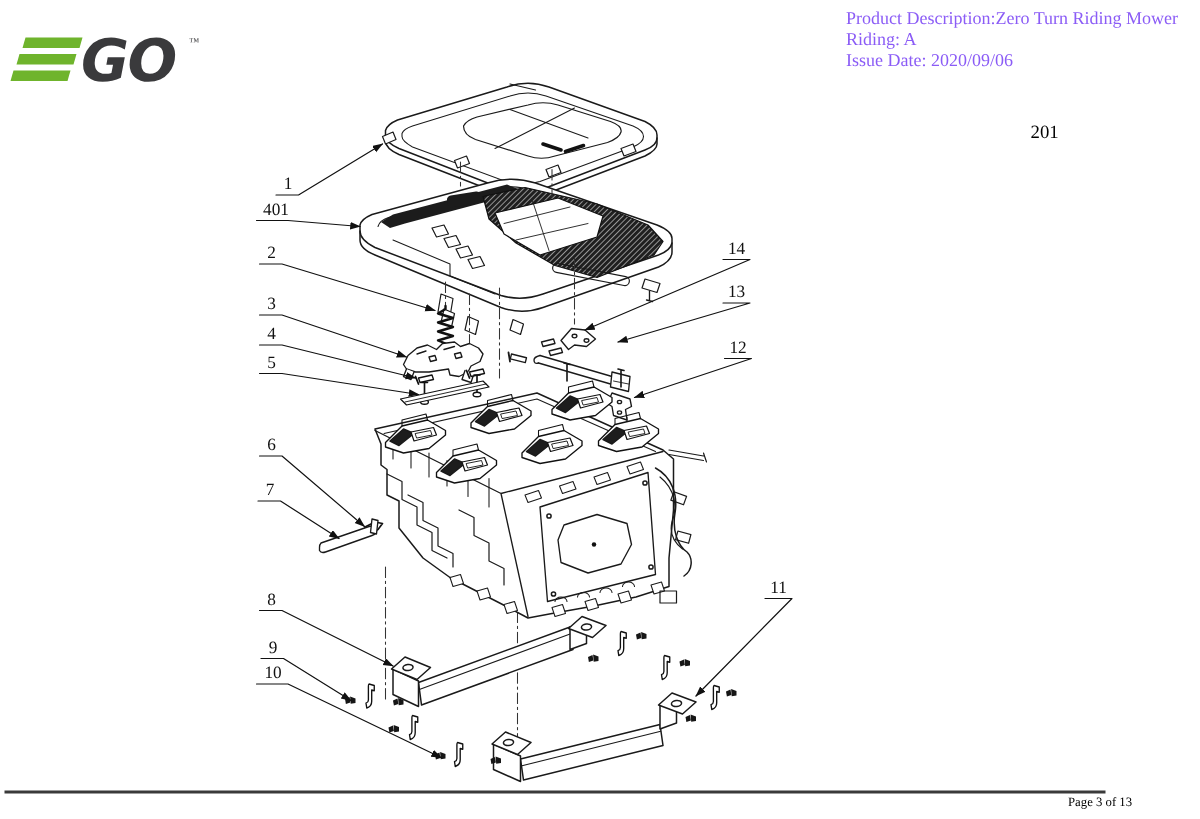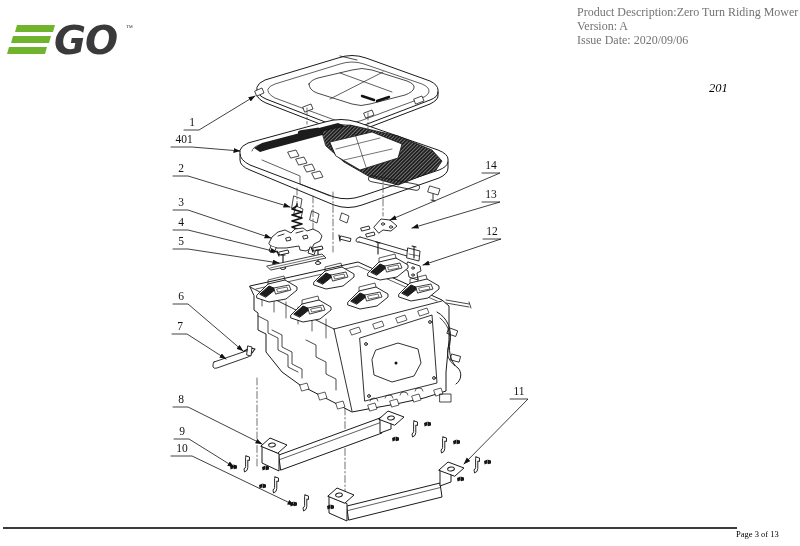--- a/index.html
+++ b/index.html
@@ -1,21 +1,21 @@
 <!DOCTYPE html>
 <html><head>
 <meta charset="utf-8">
 <style>
   html,body{margin:0;padding:0;background:#fff;}
   .page{position:relative;width:800px;height:546px;background:#fff;overflow:hidden;font-family:"Liberation Serif",serif;}
-  .hdr{position:absolute;left:577px;top:5px;font-size:12px;line-height:14.2px;color:#737373;}
+  .hdr{position:absolute;left:564px;top:5px;font-size:12px;line-height:14.2px;color:#8b5cf6;}
   .hdr div{white-space:nowrap;}
-  .dwgnum{position:absolute;left:709px;top:81px;font-size:12.5px;color:#000;font-style:italic;}
+  .dwgnum{position:absolute;left:687px;top:81px;font-size:12.5px;color:#000;}
   .footline{position:absolute;left:3px;top:527px;width:734px;height:2px;background:#3a3a3a;}
-  .footlabel{position:absolute;left:736px;top:529px;font-size:8.5px;color:#000;}
+  .footlabel{position:absolute;left:712px;top:529px;font-size:8.5px;color:#000;}
   #logo{position:absolute;left:6px;top:14px;}
   #diagram{position:absolute;left:0;top:0;}
   svg text.callout{font-family:"Liberation Serif",serif;font-size:11.5px;fill:#111;}
 </style>
 </head>
 <body>
 
 <div class="page">
 
   <svg id="logo" width="140" height="48" viewBox="0 0 140 48">
@@ -23,21 +23,21 @@
       <polygon points="11,11 49,11 47,18 9,18" fill="#6fb42c"></polygon>
       <polygon points="7,22 45,22 43,29 5,29" fill="#6fb42c"></polygon>
       <polygon points="3,33 41,33 39,40 1,40" fill="#6fb42c"></polygon>
     </g>
     <text x="48" y="40" font-family="DejaVu Sans, sans-serif" font-style="italic" font-weight="bold" font-size="39" letter-spacing="-1" fill="#3a3a3c">GO</text>
     <text x="120" y="16" font-size="7" fill="#3a3a3c">™</text>
   </svg>
 
   <div class="hdr">
     <div>Product Description:Zero Turn Riding Mower</div>
-    <div>Version: A</div>
+    <div>Riding: A</div>
     <div>Issue Date: 2020/09/06</div>
   </div>
   <div class="dwgnum">201</div>
 
   <svg id="diagram" width="800" height="546" viewBox="0 0 800 546" fill="none" stroke-linejoin="round" stroke-linecap="round">
     <defs>
       <marker id="arr" markerWidth="8" markerHeight="6" refX="6.5" refY="2.5" orient="auto" markerUnits="userSpaceOnUse">
         <path d="M0,0 L7,2.5 L0,5 Z" fill="#111"></path>
       </marker>
       <pattern id="hatch" width="2.6" height="2.6" patternTransform="rotate(45)" patternUnits="userSpaceOnUse">

